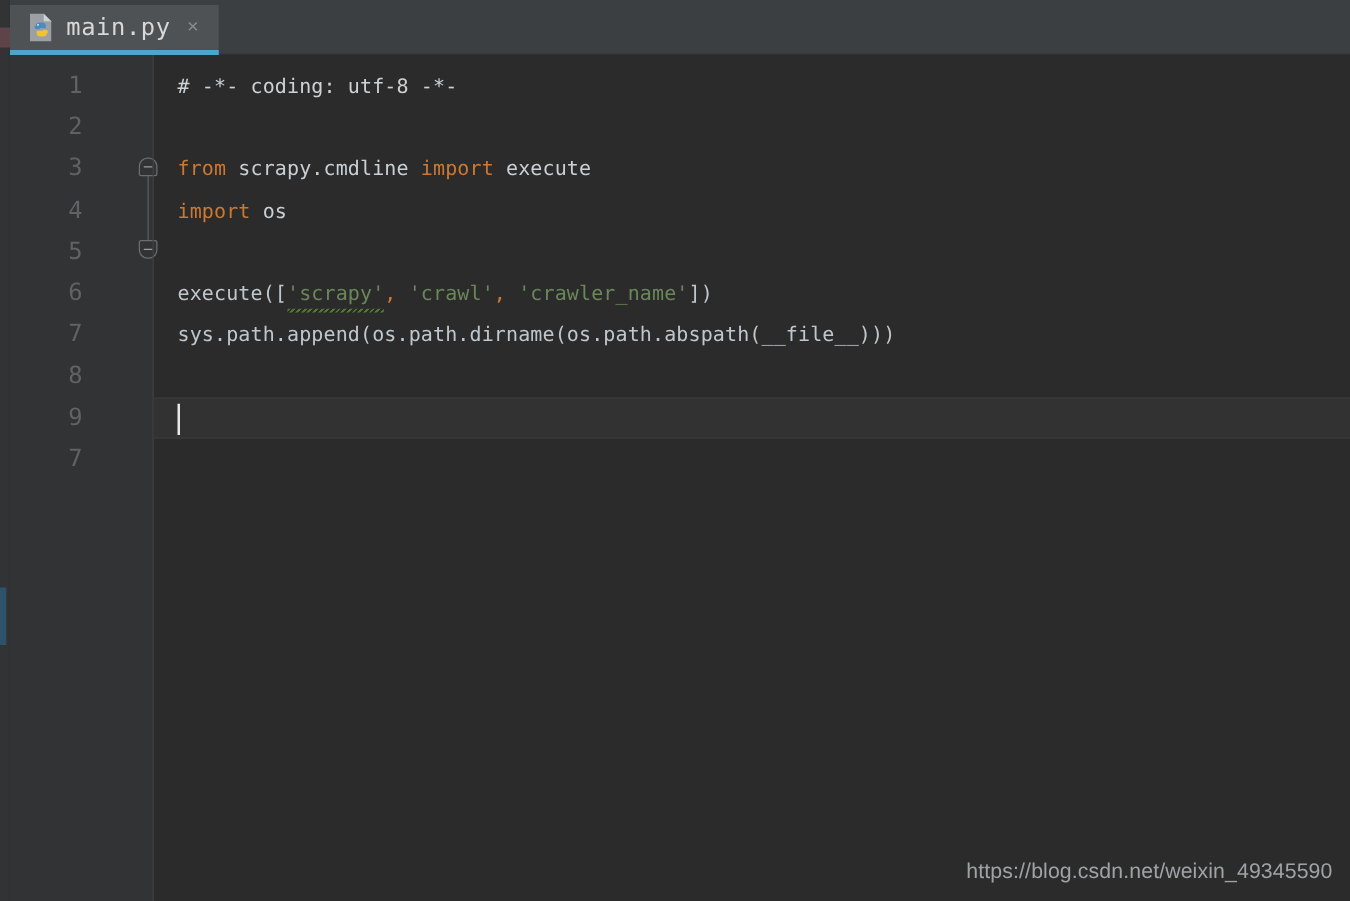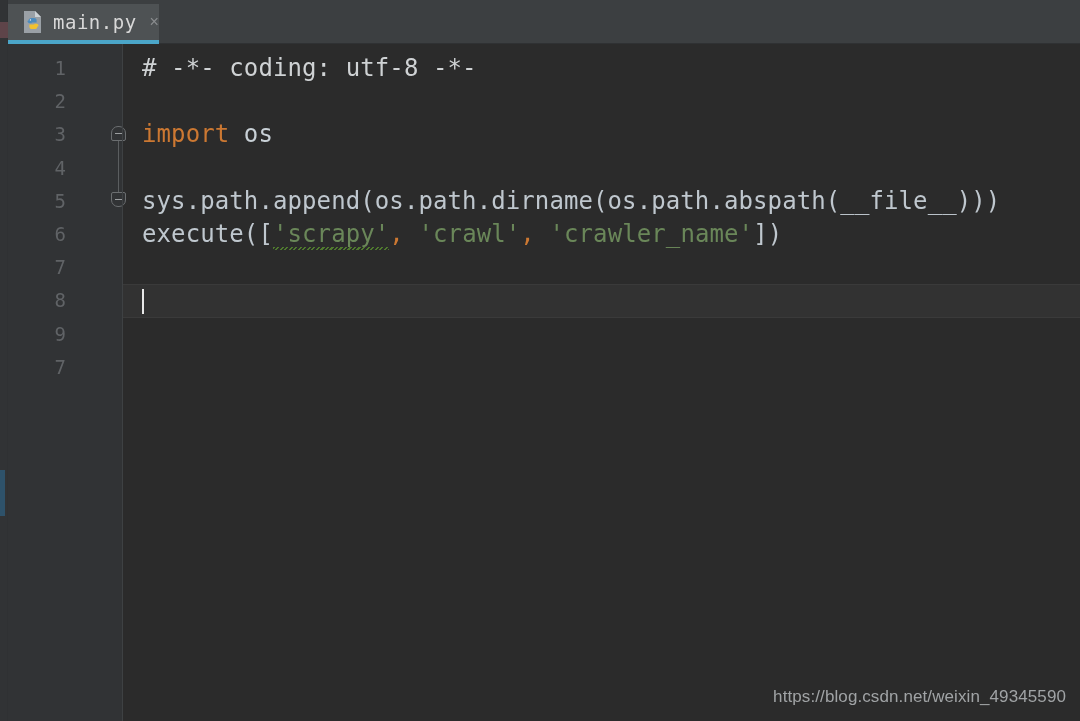--- a/index.html
+++ b/index.html
@@ -65,21 +65,21 @@
     box-sizing: border-box;
   }
   .tab {
     position: absolute;
     left: 0px;
     top: 4px;
     height: 40px;
     box-sizing: border-box;
     display: flex;
     align-items: center;
-    padding: 0 0 0 14px;
+    padding: 0 16px 0 14px;
     background: #4e5254;
     border-bottom: 4px solid #4ba6c9;
   }
   .tab-icon {
     position: relative;
     width: 22px;
     height: 24px;
     flex: none;
     margin-right: 9px;
   }
@@ -188,21 +188,21 @@
     height: 677px;
     padding-top: 8px;
     box-sizing: border-box;
   }
   .line {
     position: relative;
     height: 33.2px;
     line-height: 33.2px;
     padding-left: 19px;
     white-space: pre;
-    font-size: 24px;
+    font-size: 16px;
     font-family: "DejaVu Sans Mono", monospace;
     color: #a9b7c6;
     letter-spacing: .1px;
   }
   .line.current {
     background: #323232;
     border-top: 1px solid #3a3a3a;
     border-bottom: 1px solid #3a3a3a;
     height: 31.2px;
     line-height: 31.2px;
@@ -297,24 +297,25 @@
         <div class="fold-line" style="top:82px;height:58px;"></div>
         <div class="fold-box top" style="top:74px;"></div>
         <div class="fold-box bottom" style="top:140px;"></div>
       </div>
       <div class="gutter-sep"></div>
     </div>
 
     <div class="code" id="code-lines">
         <div class="line"><span class="tok-comment"># -*- coding: utf-8 -*-</span></div>
         <div class="line"></div>
+        <div class="line"><span class="tok-kw">from</span><span class="tok-plain"> </span><span class="tok-id">scrapy.cmdline</span><span class="tok-plain"> </span><span class="tok-kw">import</span><span class="tok-plain"> </span><span class="tok-id">execute</span></div>
         <div class="line"><span class="tok-kw">import</span><span class="tok-plain"> </span><span class="tok-id">os</span></div>
         <div class="line"></div>
+        <div class="line"><span class="tok-plain">execute([</span><span class="tok-str misspell">'scrapy'</span><span class="tok-punct">,</span><span class="tok-plain"> </span><span class="tok-str">'crawl'</span><span class="tok-punct">,</span><span class="tok-plain"> </span><span class="tok-str">'crawler_name'</span><span class="tok-plain">])</span></div>
         <div class="line"><span class="tok-plain">sys.path.append(os.path.dirname(os.path.abspath(__file__)))</span></div>
-        <div class="line"><span class="tok-plain">execute([</span><span class="tok-str misspell">'scrapy'</span><span class="tok-punct">,</span><span class="tok-plain"> </span><span class="tok-str">'crawl'</span><span class="tok-punct">,</span><span class="tok-plain"> </span><span class="tok-str">'crawler_name'</span><span class="tok-plain">])</span></div>
         <div class="line"></div>
         <div class="line current"><span class="caret"></span></div>
       </div>
 
     <div class="watermark">https://blog.csdn.net/weixin_49345590</div>
   </div>
 
 </div>
 
 </body></html>

